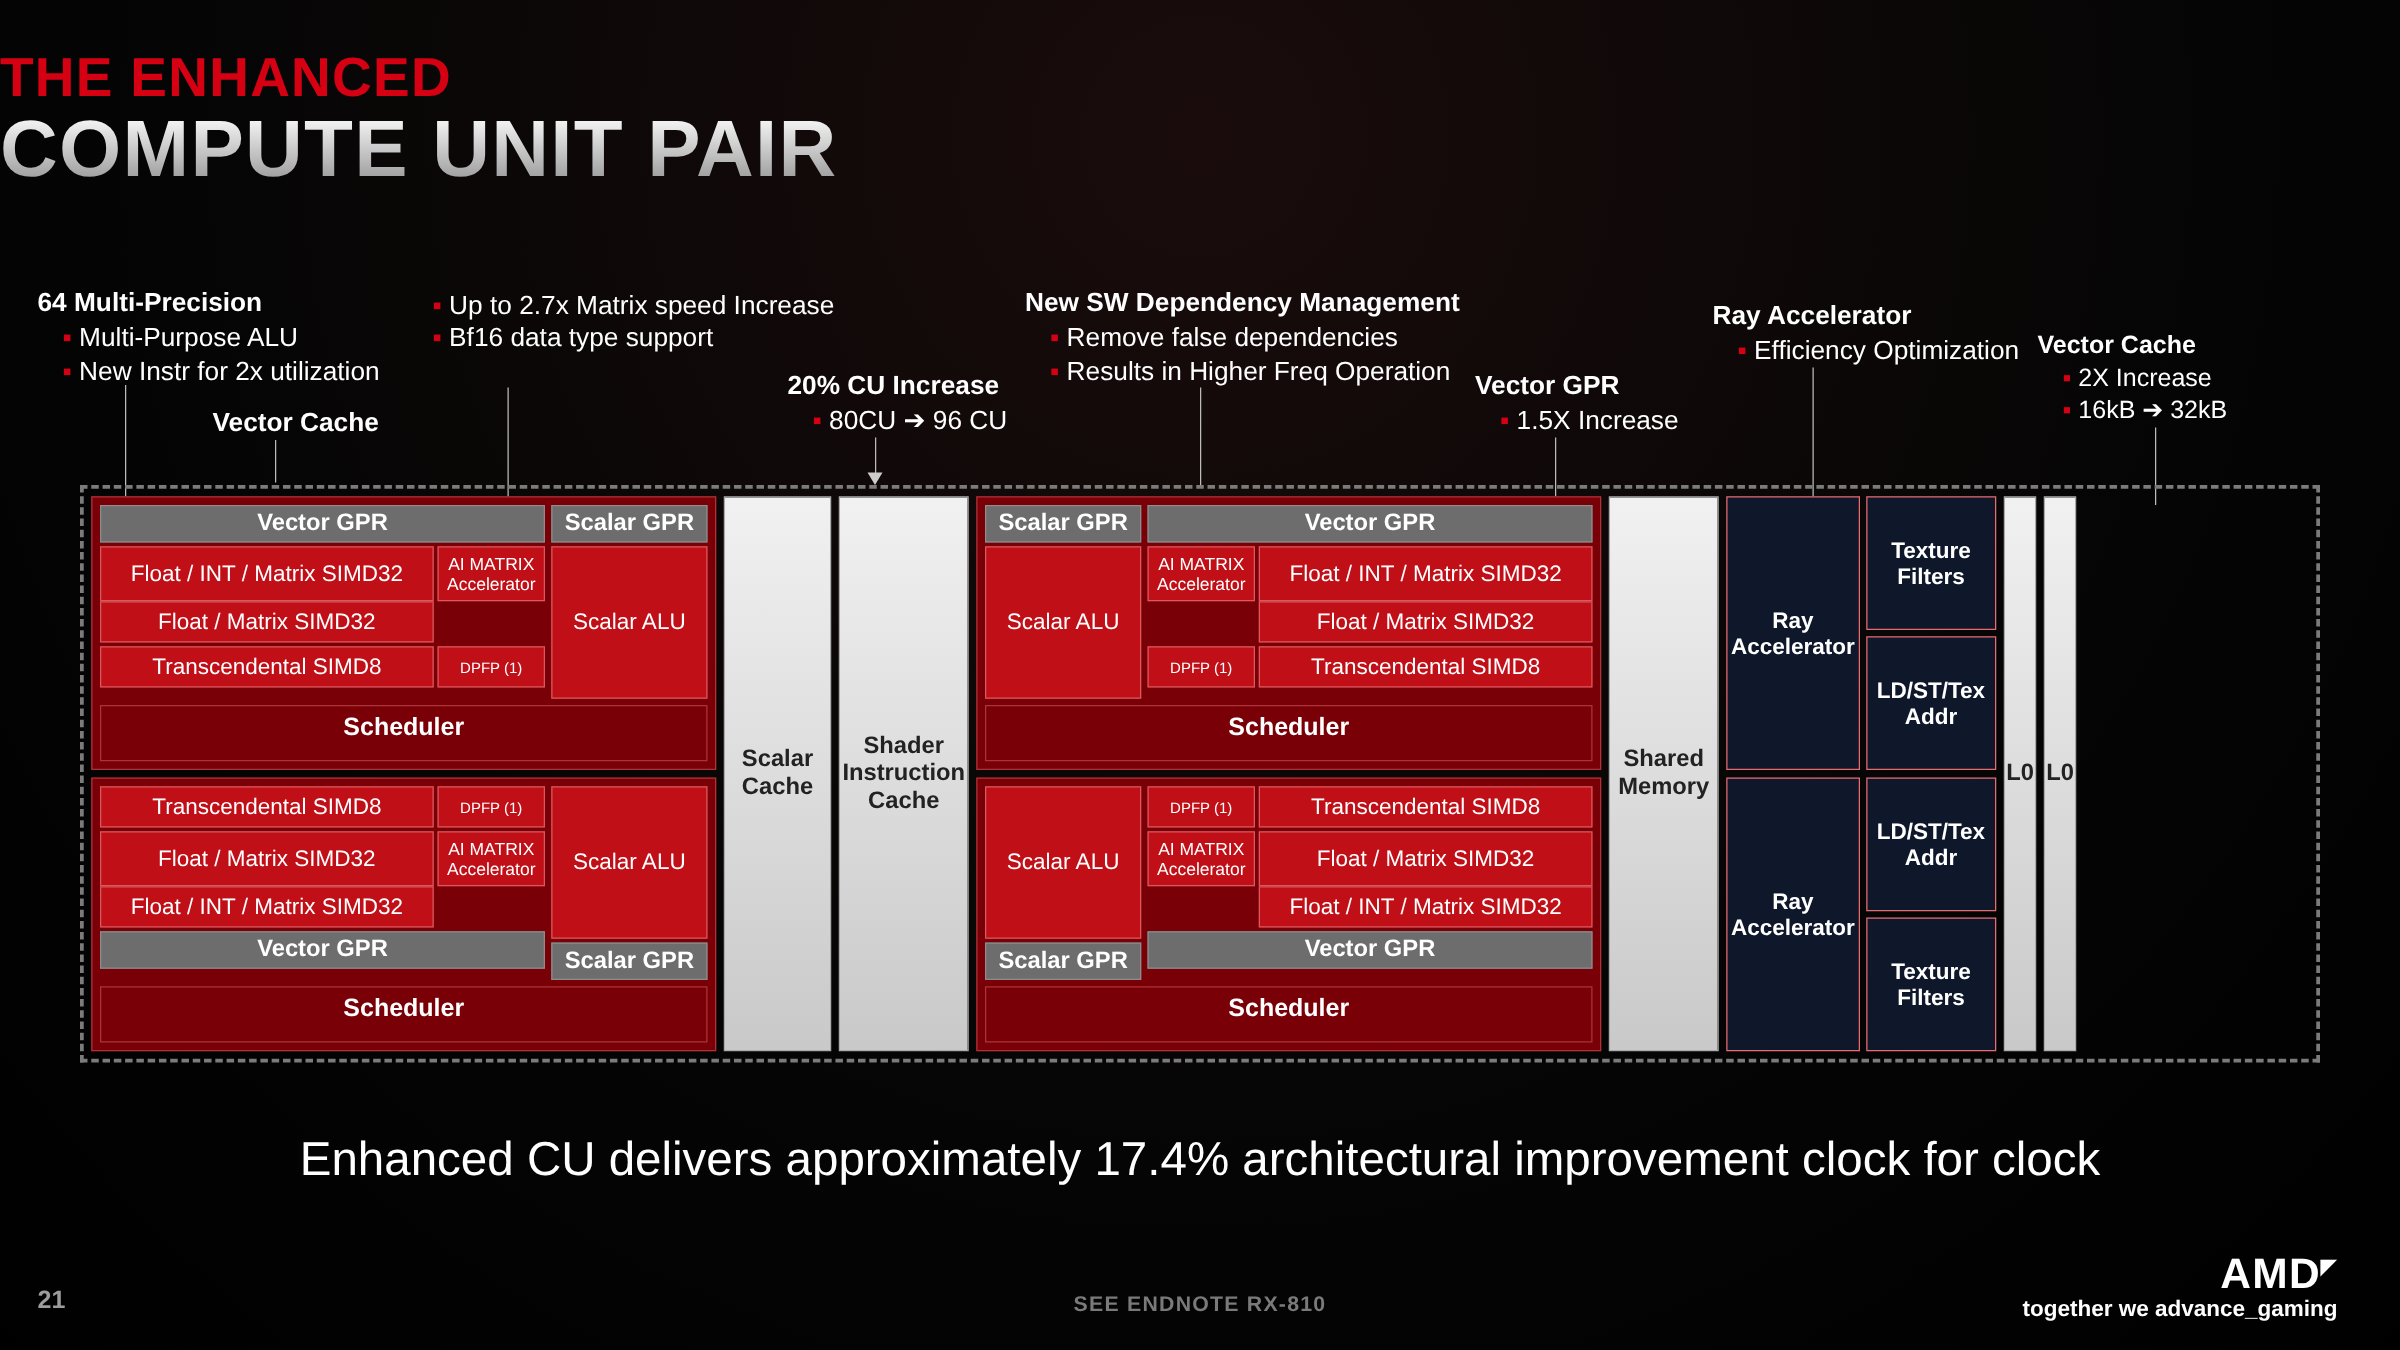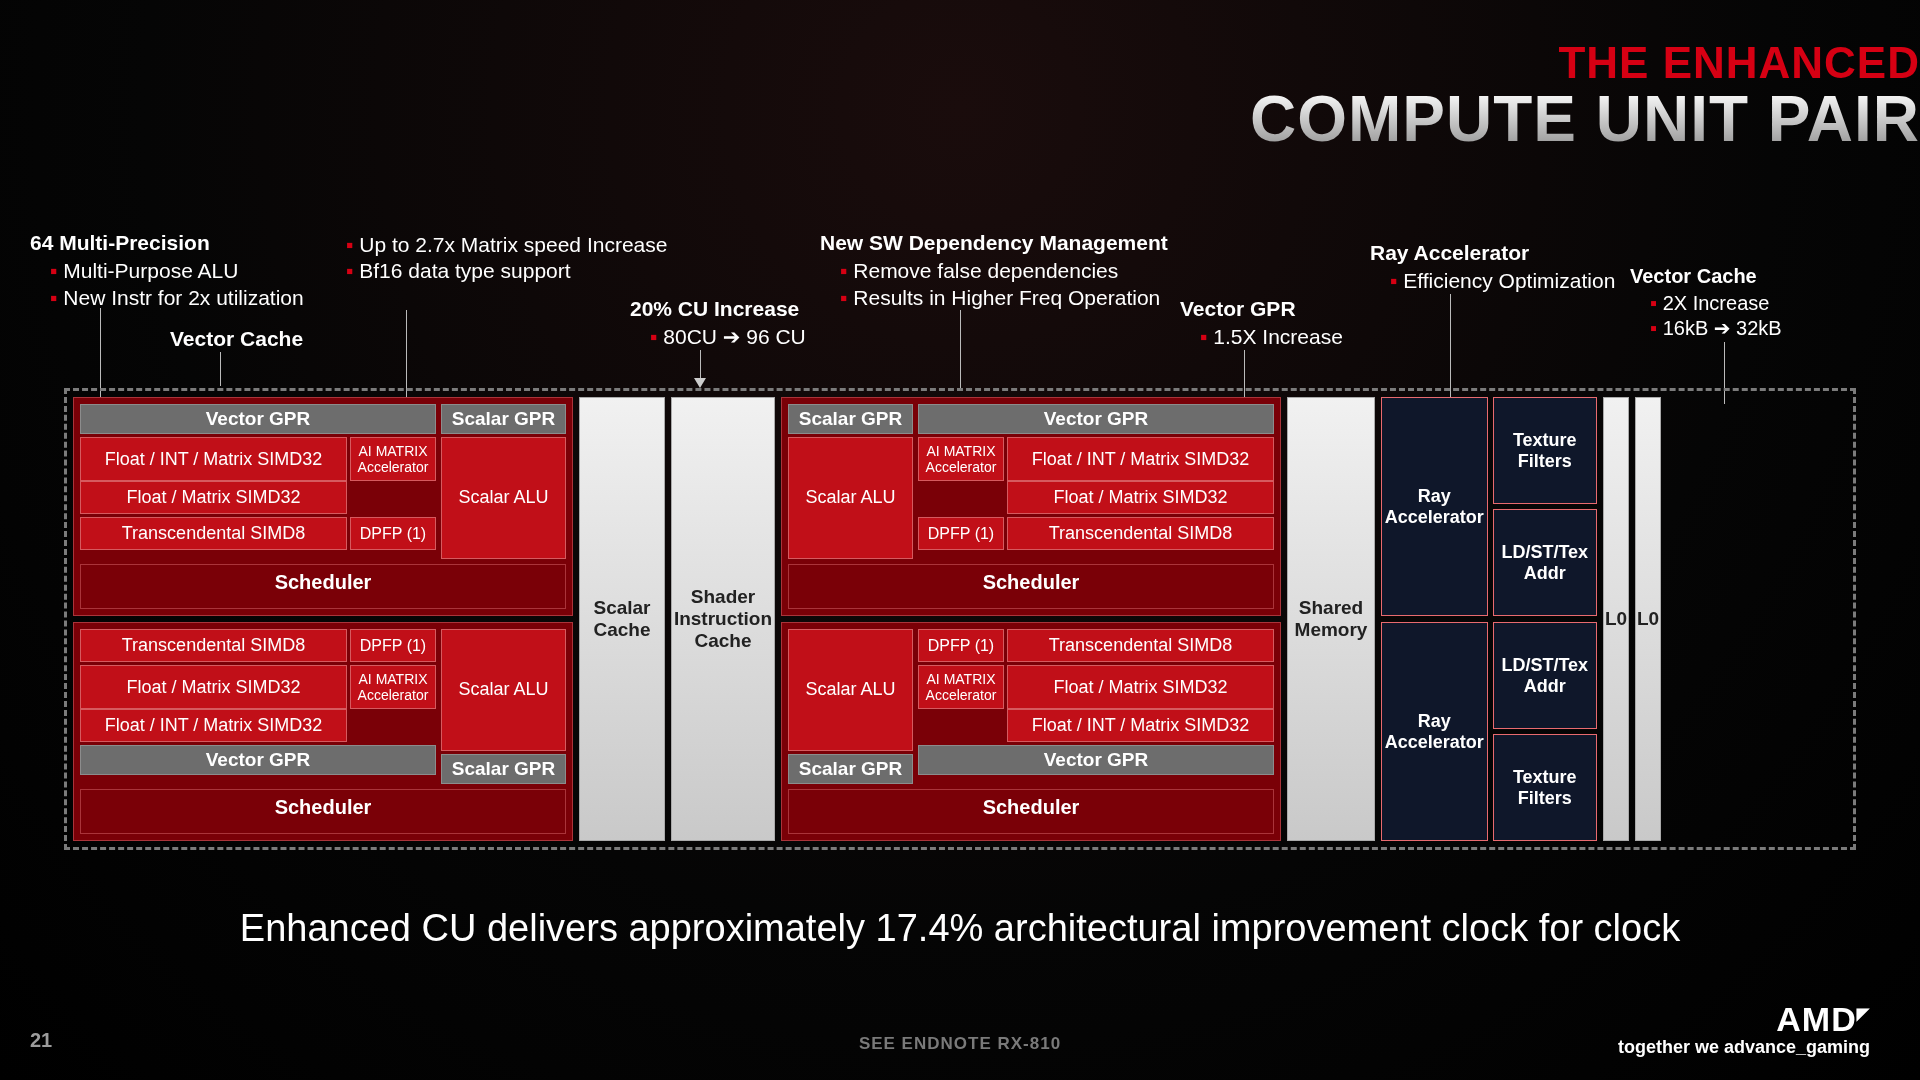--- a/index.html
+++ b/index.html
@@ -1,21 +1,21 @@
 <!DOCTYPE html>
 <html><head>
 <meta charset="utf-8">
 <style>
   * { margin: 0; padding: 0; box-sizing: border-box; font-family: Arial, Helvetica, sans-serif; }
   body {
     width: 1920px; height: 1080px;
     background: #000 radial-gradient(ellipse at 50% 10%, #1a0c0c 0%, #050505 60%, #000 100%);
     color: #fff; overflow: hidden; position: relative;
   }
-  .title-wrap { text-align: right; padding-top: 38px; }
+  .title-wrap { text-align: left; padding-top: 38px; }
   .title-small { color: #d60013; font-size: 44px; font-weight: 700; letter-spacing: 1px; }
   .title-big  { font-size: 64px; font-weight: 800; letter-spacing: 1px;
     background: linear-gradient(#fff 10%, #8e8e8e 95%); -webkit-background-clip: text;
     -webkit-text-fill-color: transparent; margin-top: -6px; }
 
   .annotations { position: absolute; left: 0; top: 230px; width: 100%; height: 150px; }
   .ann { position: absolute; font-size: 21px; line-height: 1.25; }
   .ann .h { font-weight: 600; }
   .ann ul { list-style: none; padding-left: 20px; margin-top: 2px; }
   .ann li::before { content: "▪ "; color: #d60013; }
@@ -40,21 +40,21 @@
   .scheduler { grid-column: 1 / -1; background:#7a0007; border:1px solid #aa343a;
     text-align:center; font-size:20px; padding:6px 0; font-weight:600; }
   .vgpr { background:#6d6d6d; border:1px solid #8c8c8c; text-align:center; font-size:19px;
     padding:3px 0; font-weight:600; }
   .vec-area { grid-area: vec; display:flex; flex-direction:column; gap:3px; }
   .sca-area { grid-area: sca; display:flex; flex-direction:column; gap:3px; }
   .row2 { display:flex; gap:3px; }
   .cell { background:#c10f18; border:1px solid #d65a5f; text-align:center; font-size:18px;
     padding:5px 2px; font-weight:500; flex:1; display:flex; align-items:center; justify-content:center; }
   .cell.aim { flex: 0 0 86px; font-size:14px; flex-direction:column; }
-  .cell.dp  { flex: 0 0 86px; font-size:16px; }
+  .cell.dp  { flex: 0 0 86px; font-size:12px; }
   .col-simple { background:linear-gradient(#f1f1f1,#c9c9c9); color:#222; font-size:19px;
     font-weight:600; display:flex; align-items:center; justify-content:center; text-align:center;
     border:1px solid #aaa; }
   .col-scache { flex:0 0 86px; } .col-icache { flex:0 0 104px; }
   .col-shm { flex:0 0 88px; }
   .col-rt  { flex:0 0 216px; display:flex; flex-direction:column; gap:6px; }
   .col-l0  { flex:0 0 58px; display:flex; gap:6px; }
   .rt-half { flex:1; display:flex; gap:5px; }
   .rt-ray  { flex:0 0 100px; }
   .rt-stack{ flex:1; display:flex; flex-direction:column; gap:5px; }

